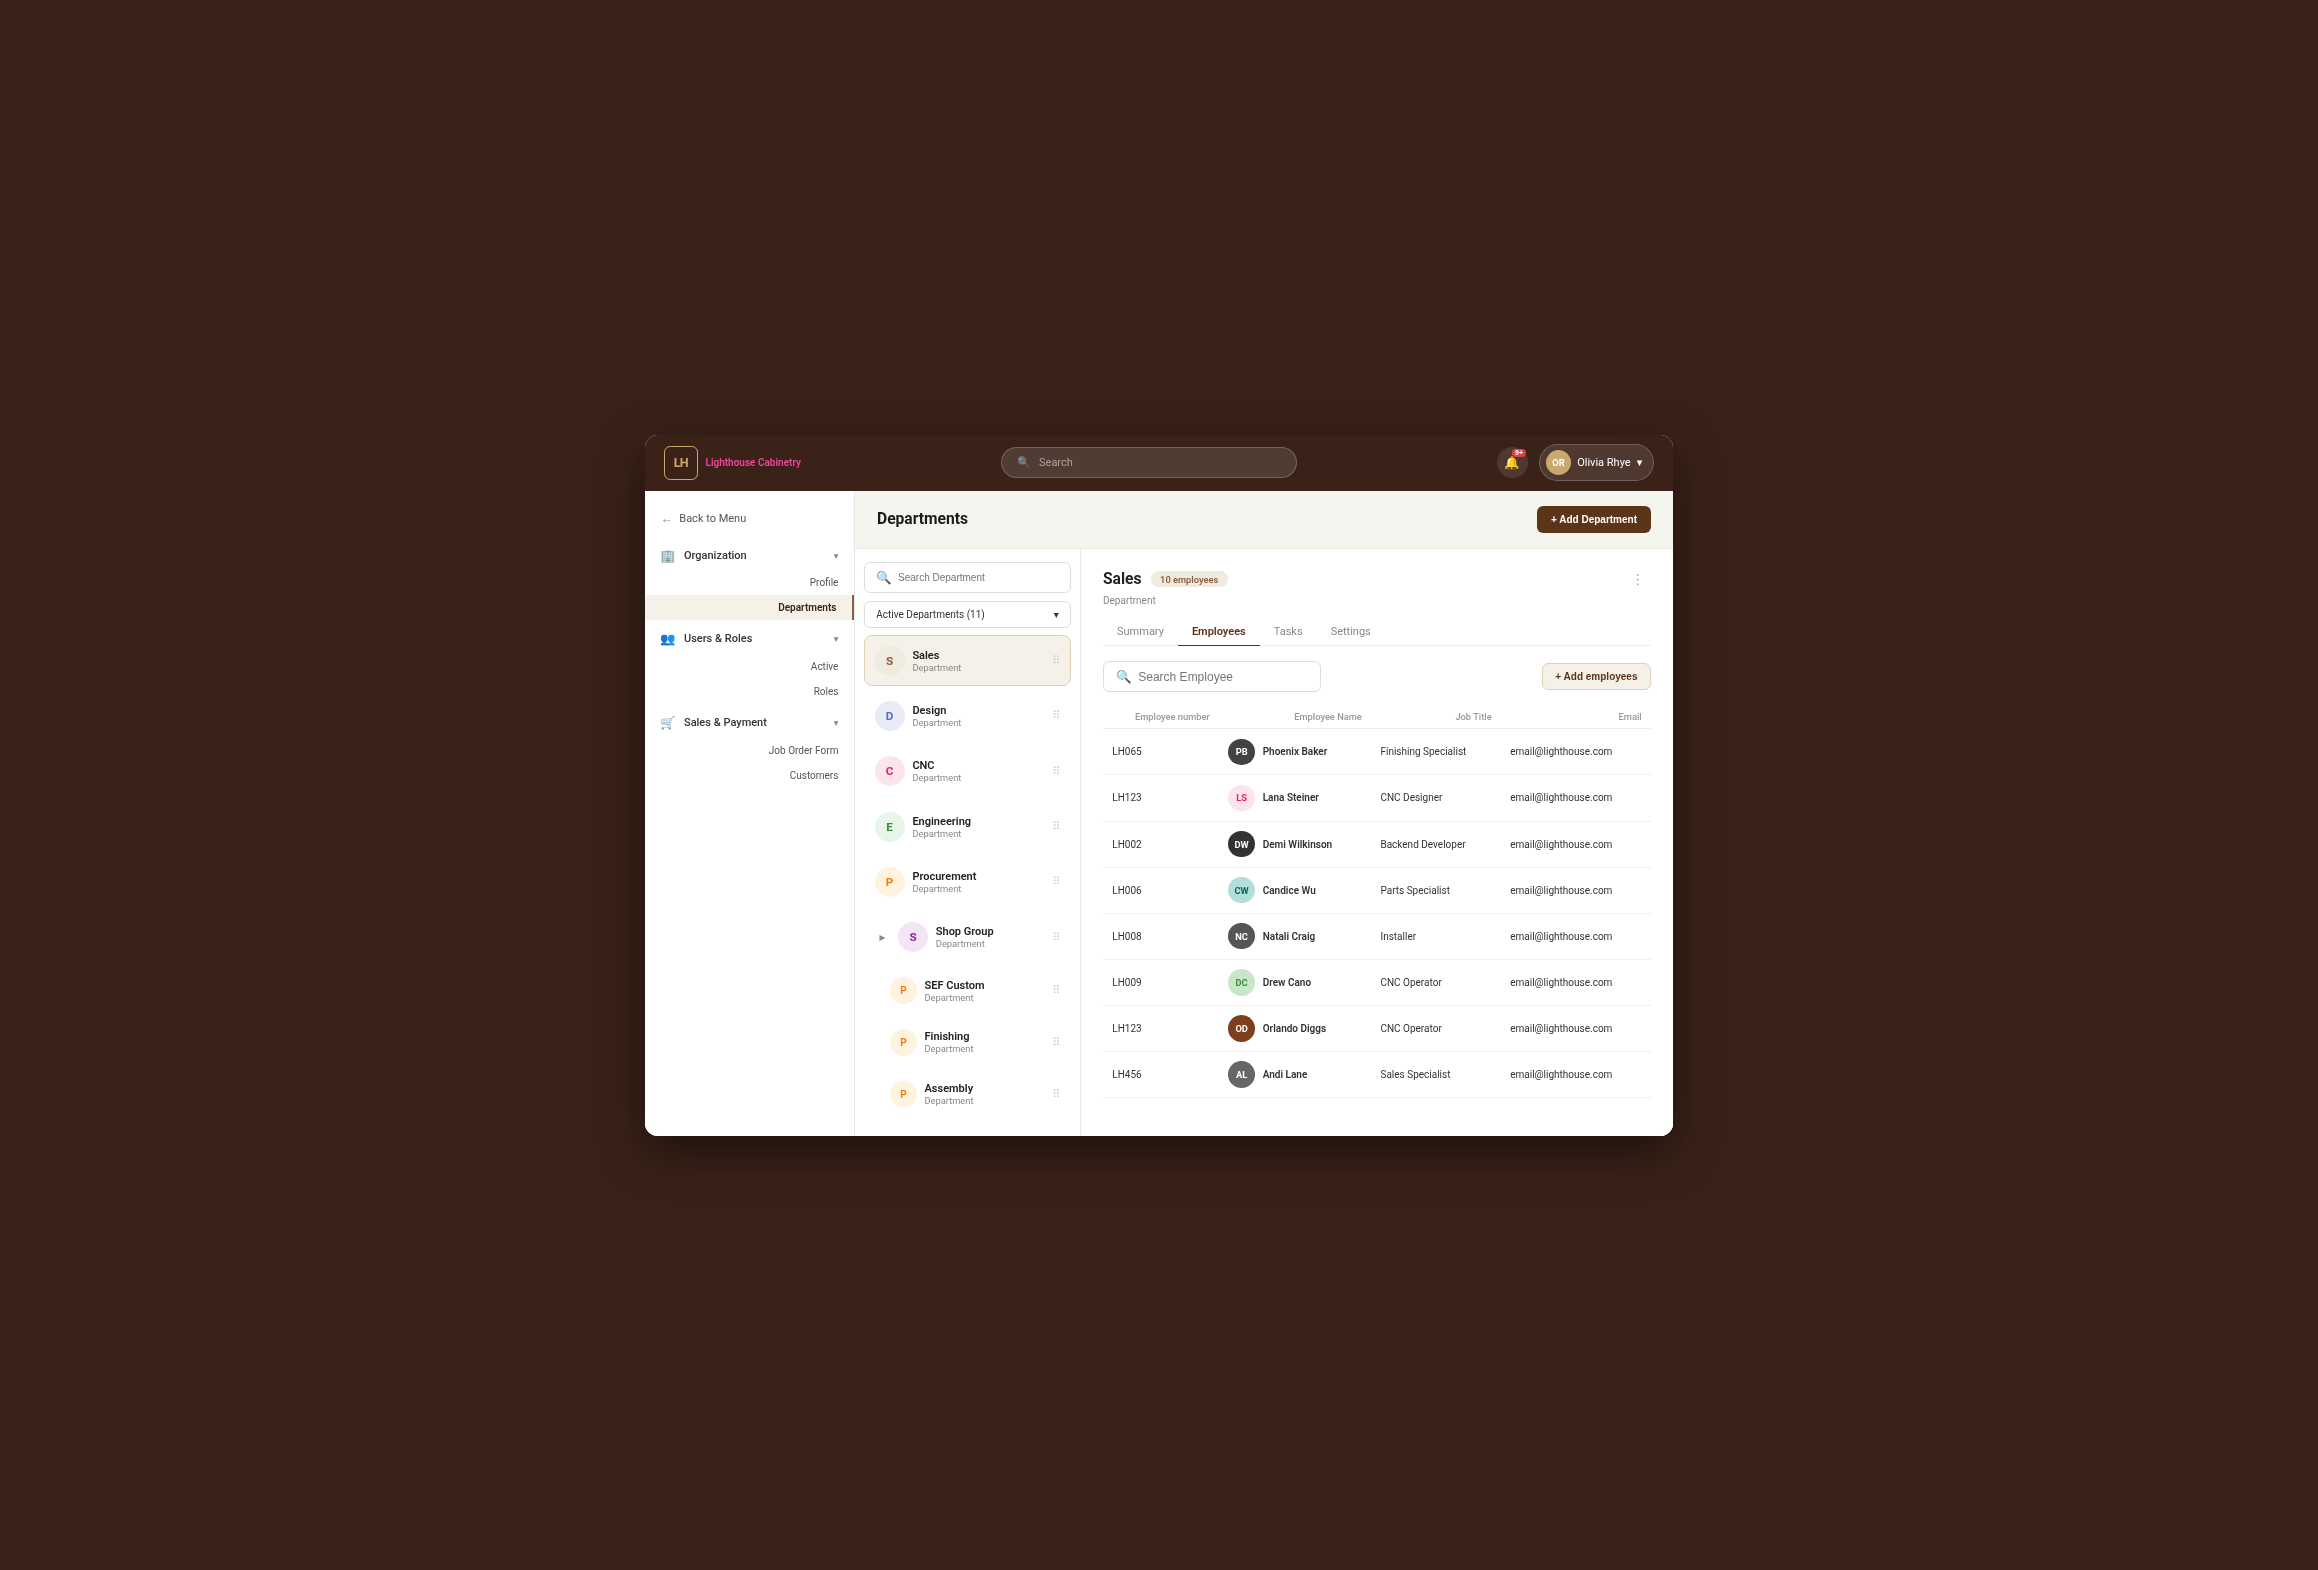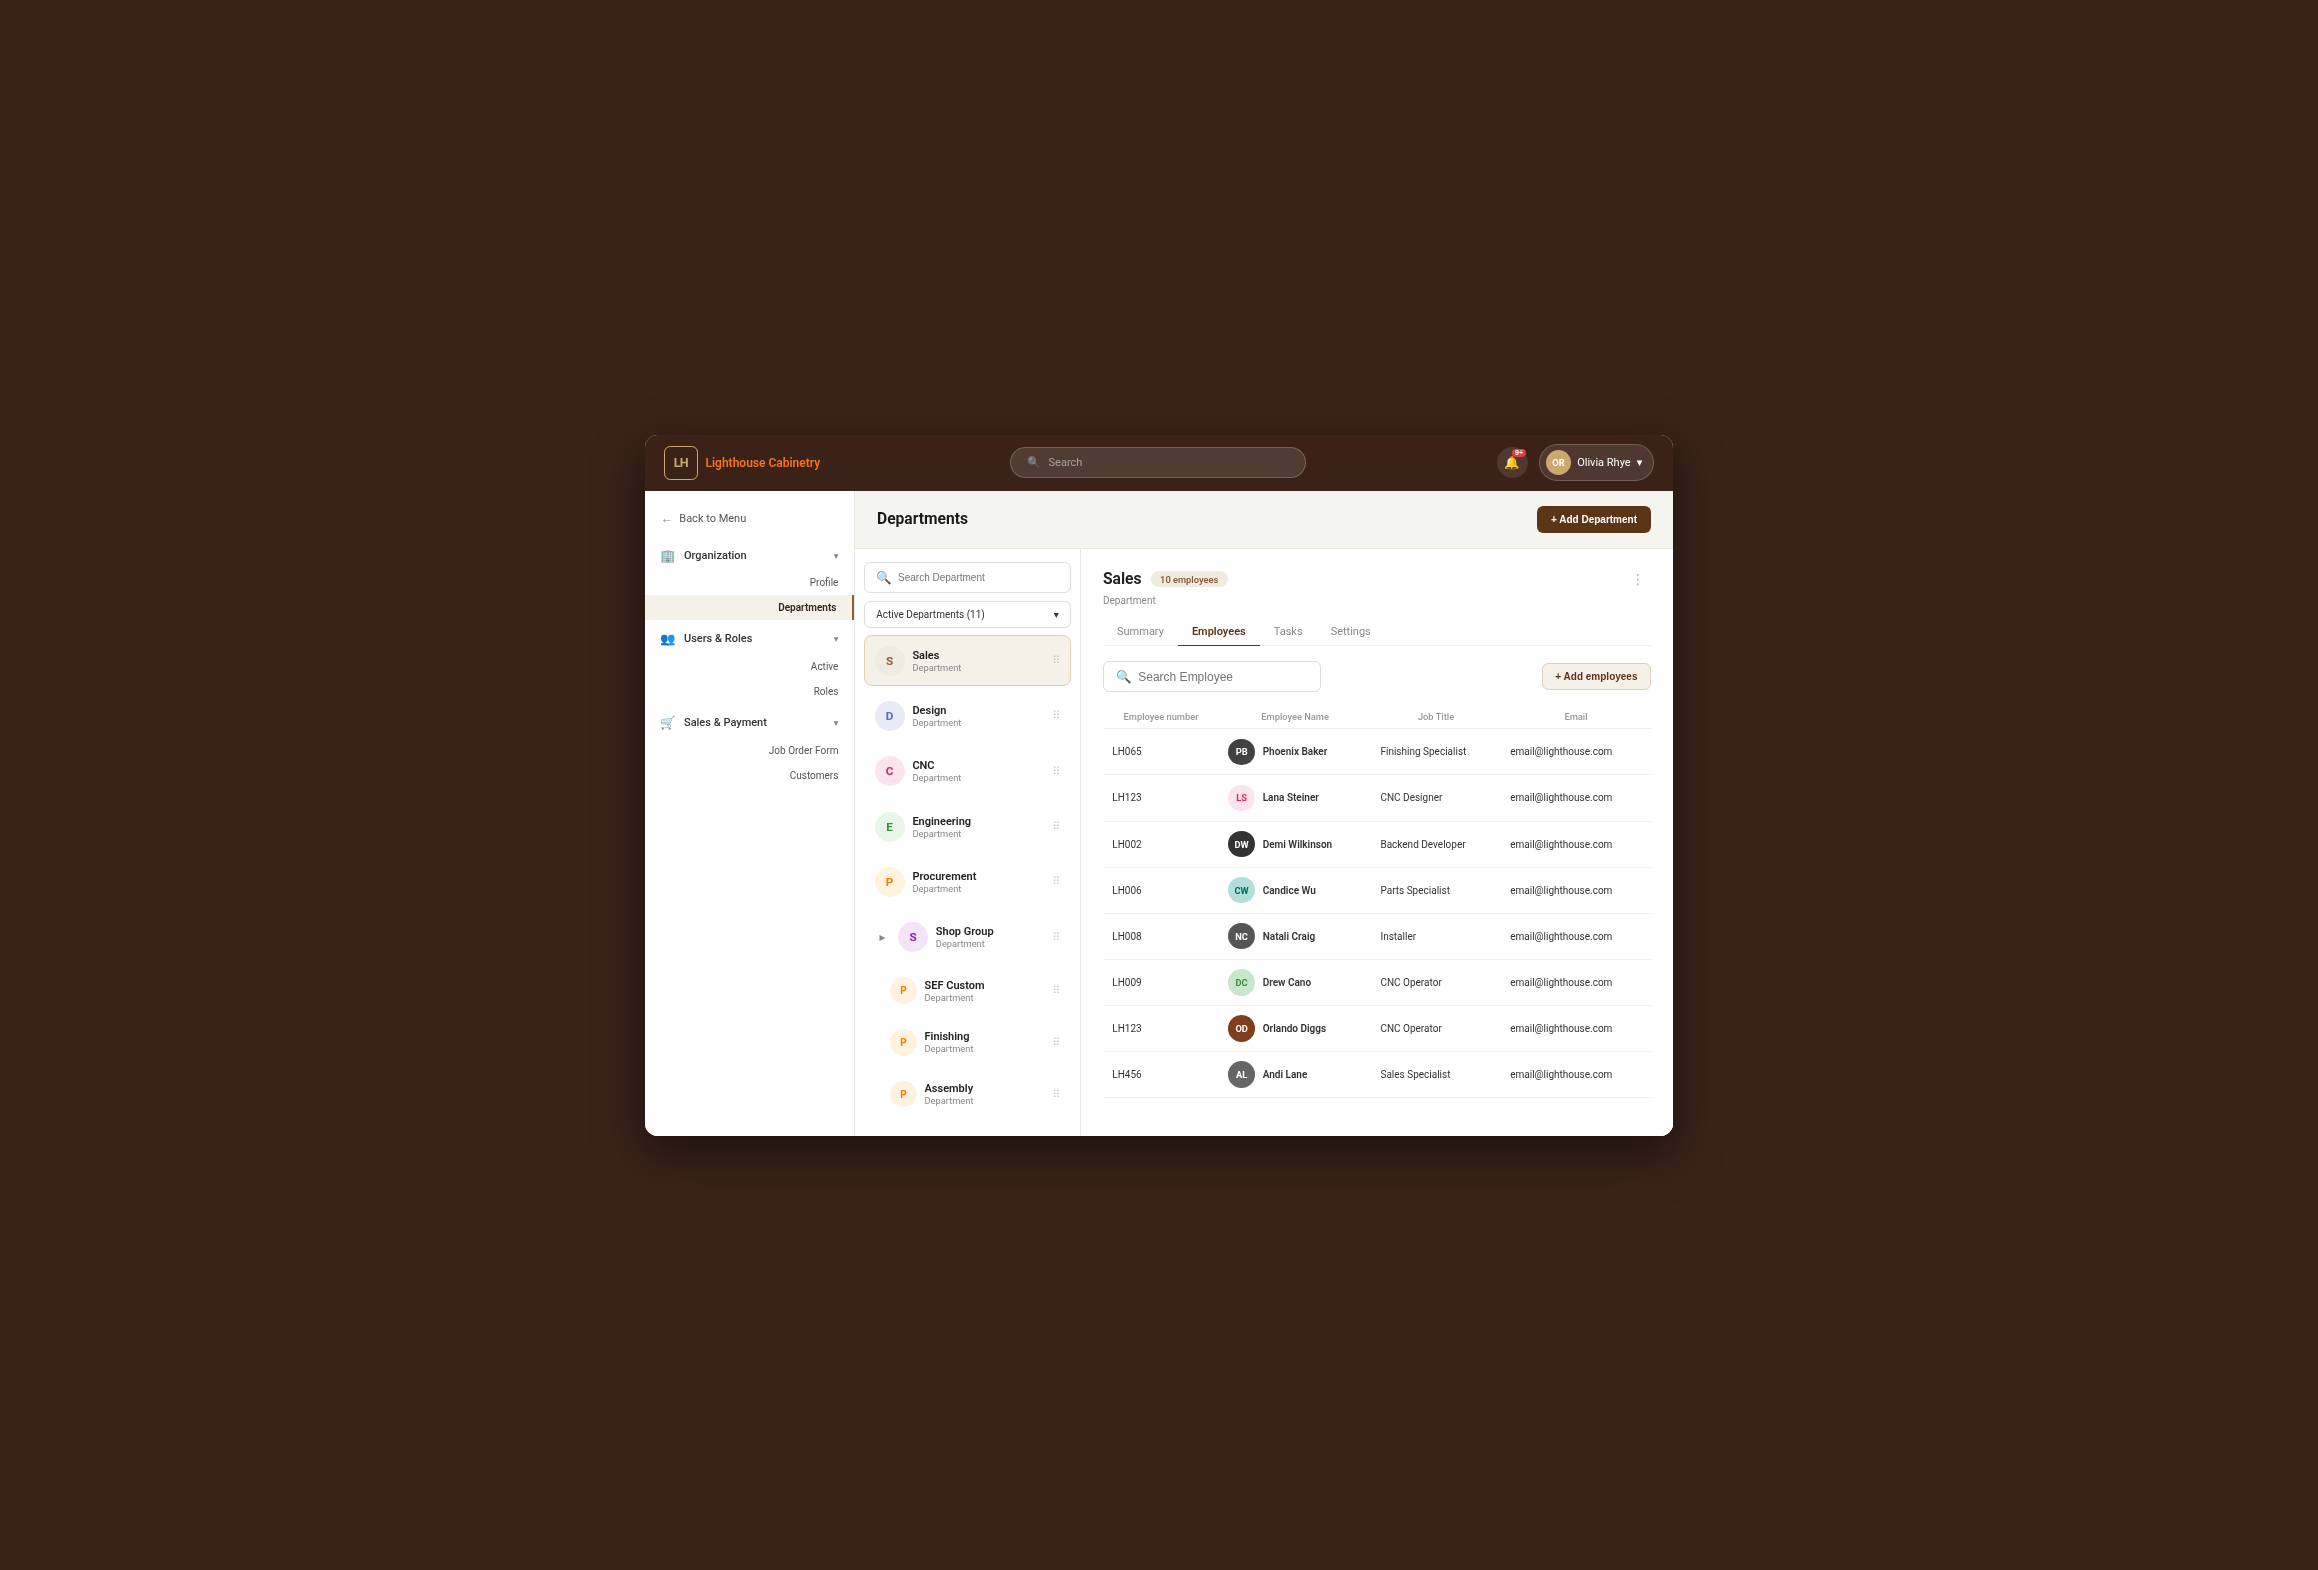--- a/index.html
+++ b/index.html
@@ -45,22 +45,22 @@
       border-radius: 6.2px;
       display: flex;
       align-items: center;
       justify-content: center;
       color: #c9a96e;
       font-size: 12.5px;
       font-weight: 700;
       letter-spacing: -0.8px;
     }
     .logo-text {
-      color: #f97316;
-      font-size: 12px;
+      color: #ec4899;
+      font-size: 10px;
       font-weight: 600;
     }
     .topbar-search {
       flex: 1;
       display: flex;
       justify-content: center;
       padding: 0 31px;
     }
     .search-bar {
       background: rgba(255,255,255,0.12);
@@ -286,21 +286,21 @@
       border: none; outline: none; font-size: 12px; background: transparent; width: 100%;
     }
     .add-emp-btn {
       background: #f5f0e8; color: #5c3519;
       border: 0.8px solid #e0d0b8; border-radius: 6.2px;
       padding: 7px 12.5px; font-size: 10px; font-weight: 600;
       cursor: pointer; display: flex; align-items: center; gap: 4.7px;
     }
     .emp-table { width: 100%; border-collapse: collapse; }
     .emp-table th {
-      text-align: center; font-size: 9.3px; color: #999;
+      text-align: right; font-size: 9.3px; color: #999;
       padding: 6.2px 9.3px; font-weight: 500;
       border-bottom: 0.8px solid #eee;
     }
     .emp-table td {
       padding: 9.3px 9.3px; font-size: 10px; color: #333;
       border-bottom: 0.8px solid #f0f0f0;
       vertical-align: middle;
     }
     .emp-name-cell {
       display: flex; align-items: center; gap: 7.8px;

